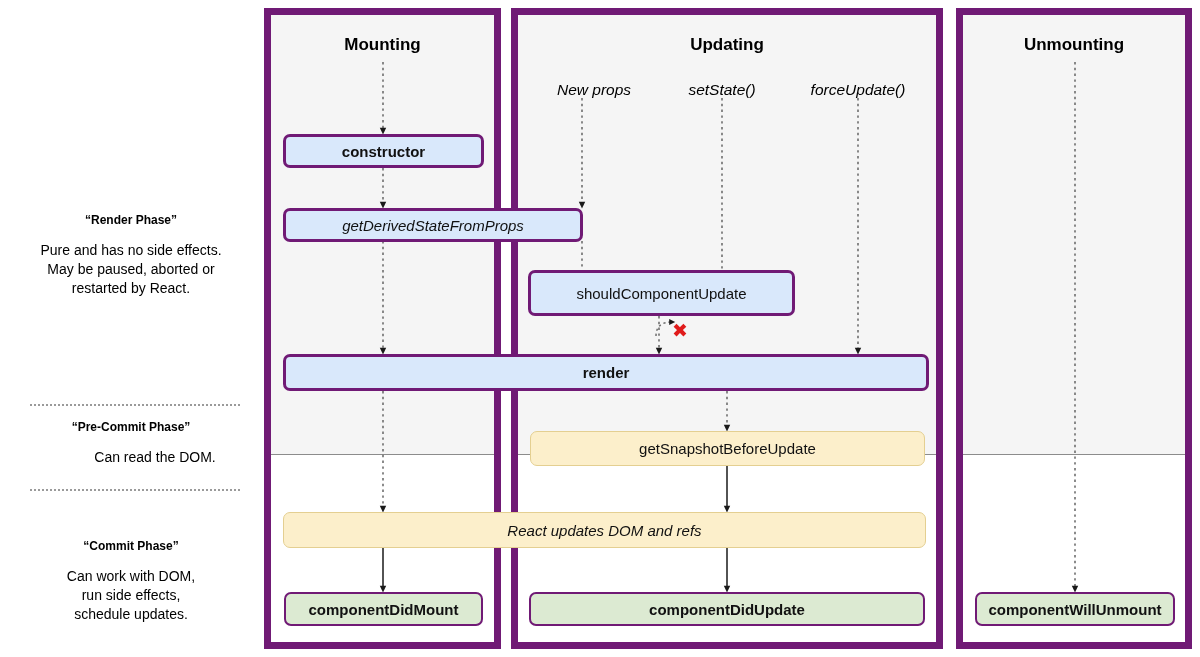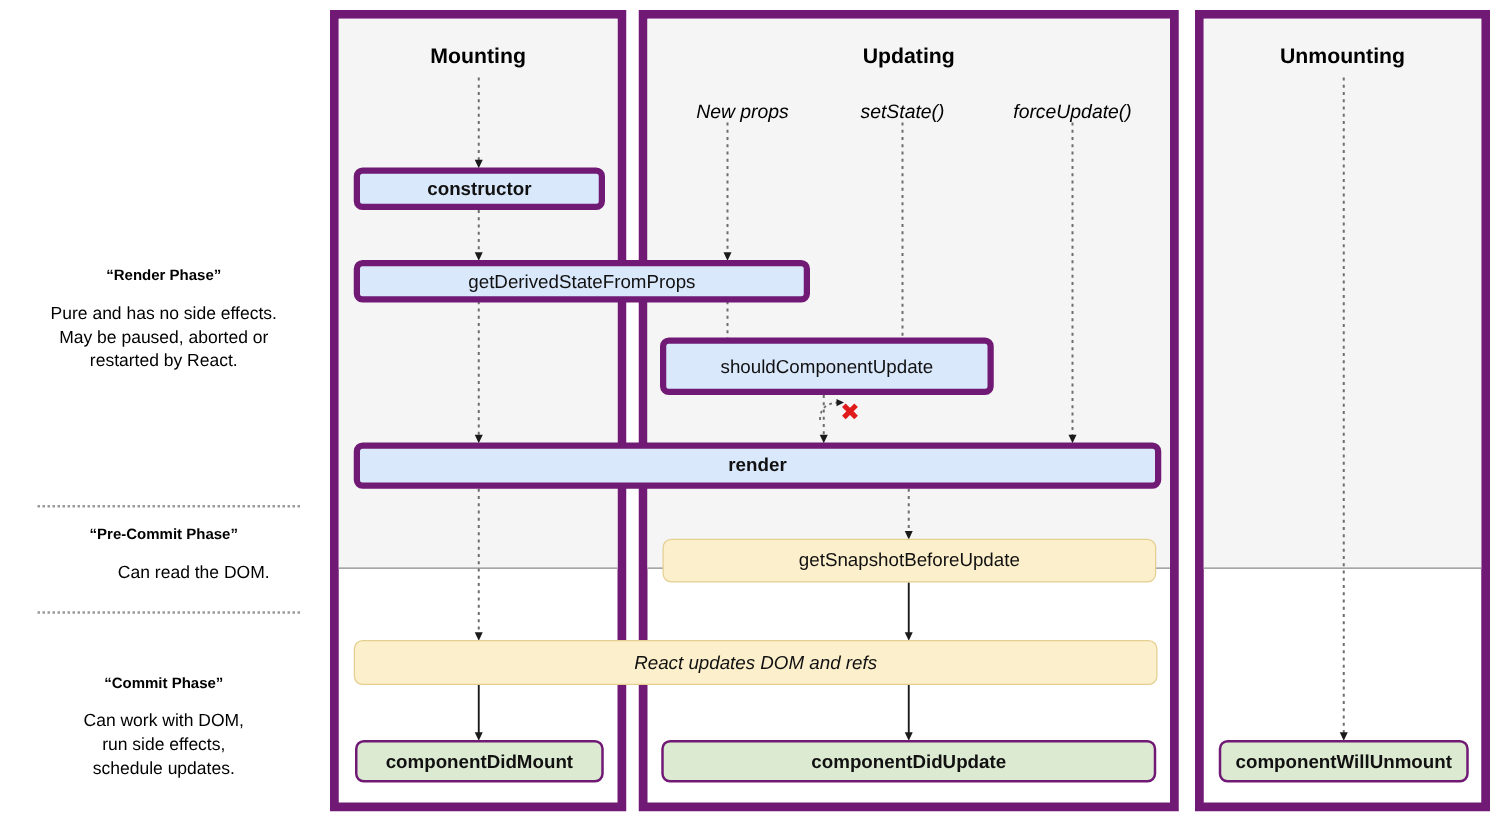--- a/index.html
+++ b/index.html
@@ -71,21 +71,21 @@
     display: flex;
     align-items: center;
     justify-content: center;
     font-size: 15px;
     z-index: 6;
     text-align: center;
     padding: 0 6px;
   }
   .node.blue {
     background: #d9e8fb;
-    border: 5px solid #701a75;
+    border: 3px solid #701a75;
   }
   .node.yellow {
     background: #fcefcb;
     border: 1px solid #e4cf91;
   }
   .node.green {
     background: #dcead2;
     border: 2px solid #701a75;
   }
   .node.bold { font-weight: bold; }
@@ -208,21 +208,21 @@
 
     <line x1="727" y1="548" x2="727" y2="589" stroke="#1a1a1a" stroke-width="1.5" marker-end="url(#ah)"></line>
 
     <line x1="1075" y1="62" x2="1075" y2="589" stroke="#6e6e6e" stroke-width="1.6" stroke-dasharray="2.4,3.4" marker-end="url(#ah)"></line>
   </svg>
 
   <div class="redx" style="left:672px; top:321px;">✖</div>
 
   <div class="node blue bold" style="left:283px; top:134px; width:201px; height:34px;">constructor</div>
 
-  <div class="node blue" style="left:283px; top:208px; width:365px; height:34px;">getDerivedStateFromProps</div>
+  <div class="node blue" style="left:283px; top:208px; width:300px; height:34px;font-style:italic;">getDerivedStateFromProps</div>
 
   <div class="node blue" style="left:528px; top:270px; width:267px; height:46px;">shouldComponentUpdate</div>
 
   <div class="node blue bold" style="left:283px; top:354px; width:646px; height:37px;">render</div>
 
   <div class="node yellow" style="left:530px; top:431px; width:395px; height:35px;">getSnapshotBeforeUpdate</div>
 
   <div class="node yellow italic" style="left:283px; top:512px; width:643px; height:36px;">React updates DOM and refs</div>
 
   <div class="node green bold" style="left:284px; top:592px; width:199px; height:34px;">componentDidMount</div>

